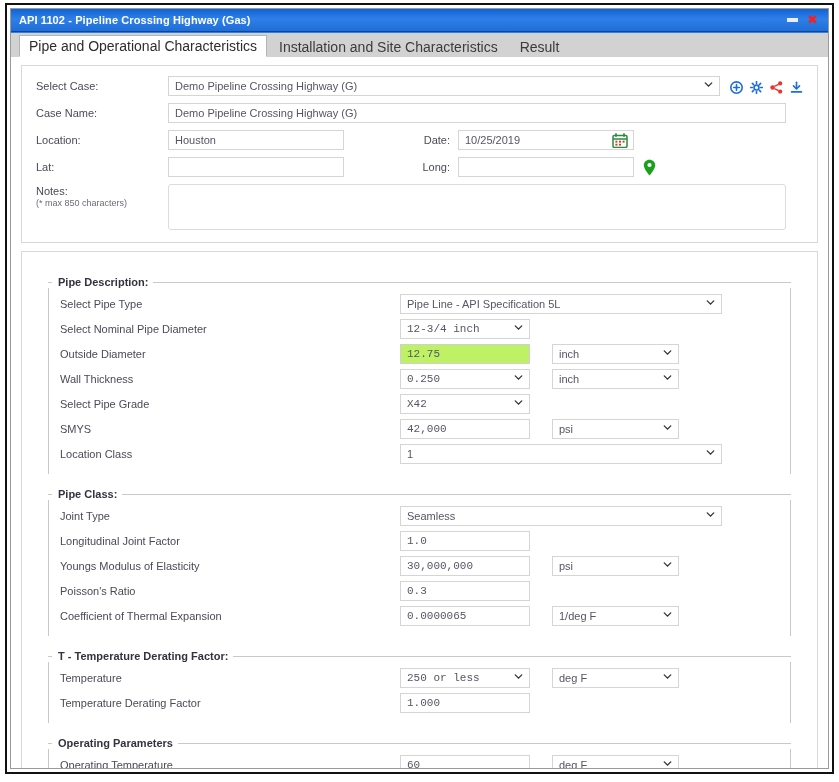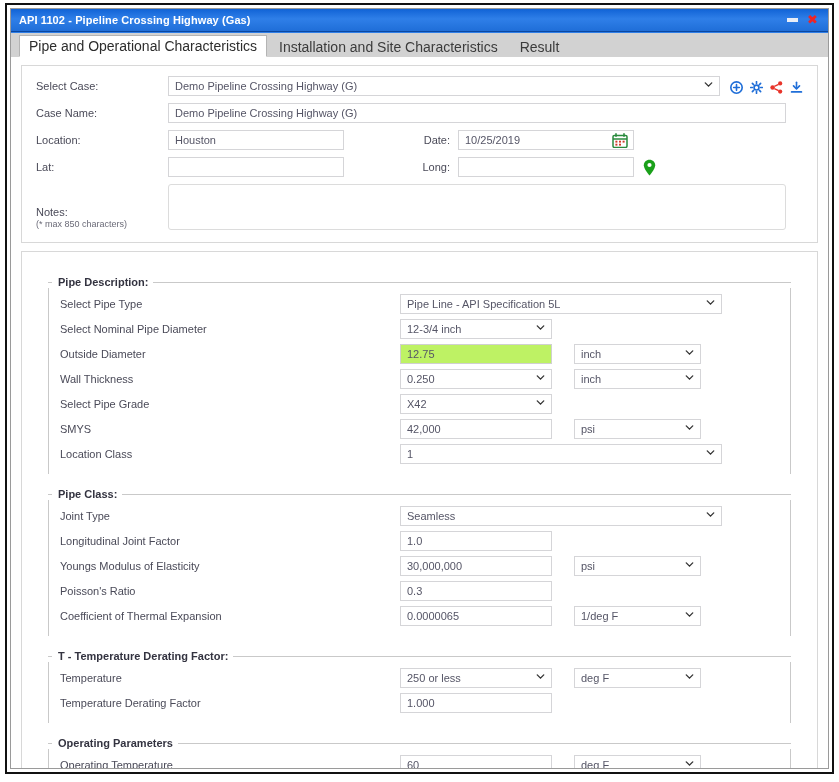--- a/index.html
+++ b/index.html
@@ -259,21 +259,21 @@
     height: 25px;
   }
   .flabel {
     font-size: 11px;
     color: #4a4a58;
     width: 340px;
     flex: 0 0 340px;
   }
   .fval { flex: 0 0 auto; }
   .w-full  { width: 322px; }
-  .w-half  { width: 152px; }
+  .w-half  { width: 130px; font-family: Liberation Mono, monospace; }
   .unit    { width: 127px; margin-left: 22px; }
 </style>
 </head>
 <body>
 
 <div id="app-window">
   <div class="frame-outer">
   <div class="frame-inner">
 
     <div class="titlebar">
@@ -374,21 +374,21 @@
           <span class="lbl lbl-long">Long:</span>
           <div class="inp case-field-med"></div>
           <span class="pin-icon">
             <svg width="13" height="17" viewBox="0 0 13 17">
                   <path d="M6.5 0.7 C3.2 0.7 0.8 3.1 0.8 6.2 C0.8 10.1 6.5 16.4 6.5 16.4 C6.5 16.4 12.2 10.1 12.2 6.2 C12.2 3.1 9.8 0.7 6.5 0.7 Z" fill="#1aa01a"></path>
                   <circle cx="6.5" cy="6" r="2.1" fill="#ffffff"></circle>
                 </svg>
           </span>
         </div>
 
-        <div class="row" style="align-items:flex-end;">
+        <div class="row" style="align-items:flex-start;">
           <div class="lbl lbl-case" style="padding-top:1px;">
             <div>Notes:</div>
             <div class="sublbl">(* max 850 characters)</div>
           </div>
           <div class="ta case-field-wide"></div>
         </div>
 
       </div>
 
       <div class="card card-pipe">

